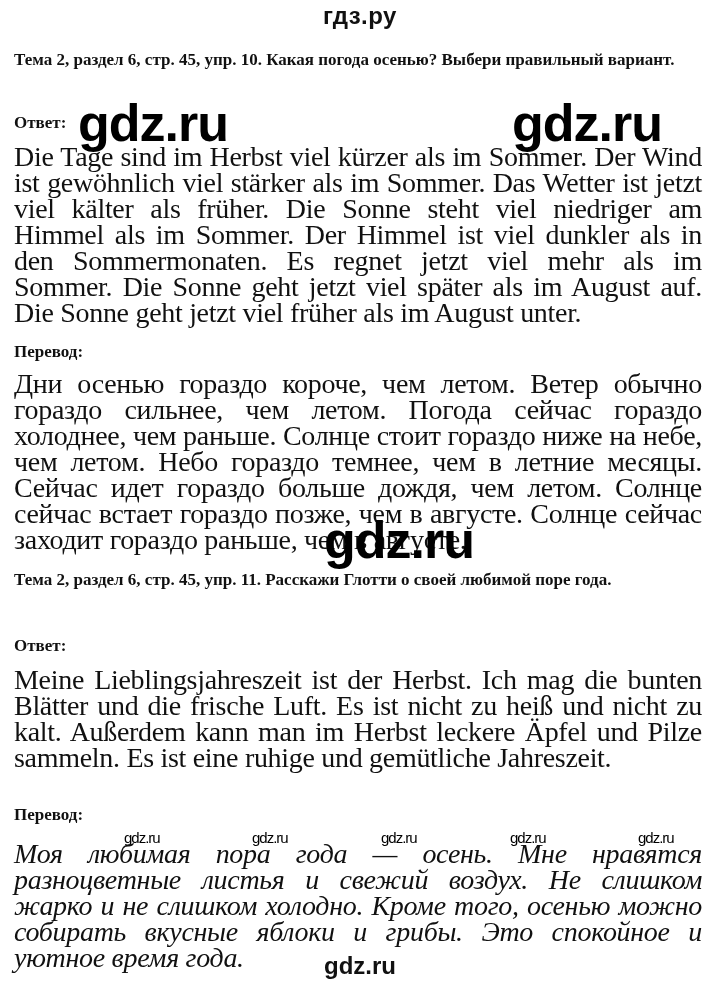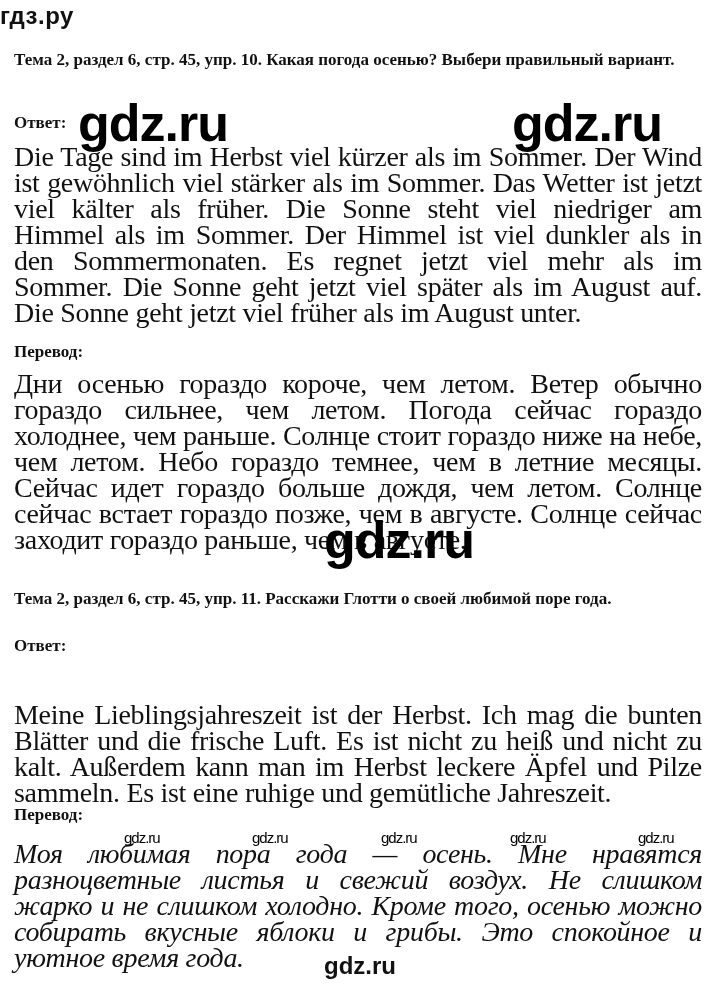--- a/index.html
+++ b/index.html
@@ -1,21 +1,21 @@
 <!DOCTYPE html>
 <html><head>
   <meta charset="utf-8">
   <style>
     html, body { margin: 0; padding: 0; background: #ffffff; }
     body {
       width: 720px; height: 991px; position: relative; overflow: hidden;
       font-family: "Liberation Serif", serif; color: #111;
     }
     .site-header {
-      position: absolute; top: 2px; left: 0; width: 720px; 
+      position: absolute; top: 2px; left: 0; width: 720px; text-align: center;
       font-family: "Liberation Sans", sans-serif; font-weight: bold; font-size: 24px;
       letter-spacing: 0.5px;
     }
     .heading {
       position: absolute; left: 14px; width: 688px;
       font-weight: bold; font-size: 17px; line-height: 31px;
       text-align: justify; text-align-last: left;
     }
     .label {
       position: absolute; left: 14px; font-weight: bold; font-size: 17px;
@@ -46,23 +46,23 @@
 <div class="heading" style="top:44px;">Тема 2, раздел 6, стр. 45, упр. 10. Какая погода осенью? Выбери правильный вариант.</div>
 <div class="label" style="top:113px;">Ответ:</div>
 <div class="wm-big" style="top:97px; left:78px;">gdz.ru</div>
 <div class="wm-big" style="top:97px; left:512px;">gdz.ru</div>
 <div class="para" style="top:144px;">Die Tage sind im Herbst viel kürzer als im Sommer. Der Wind ist gewöhnlich viel stärker als im Sommer. Das Wetter ist jetzt viel kälter als früher. Die Sonne steht viel niedriger am Himmel als im Sommer. Der Himmel ist viel dunkler als in den Sommermonaten. Es regnet jetzt viel mehr als im Sommer. Die Sonne geht jetzt viel später als im August auf. Die Sonne geht jetzt viel früher als im August unter.</div>
 
 <div class="label" style="top:342px;">Перевод:</div>
 <div class="para" style="top:371px;">Дни осенью гораздо короче, чем летом. Ветер обычно гораздо сильнее, чем летом. Погода  сейчас гораздо холоднее, чем раньше. Солнце стоит гораздо ниже на небе, чем летом. Небо гораздо темнее, чем в летние месяцы. Сейчас идет гораздо больше дождя, чем летом. Солнце сейчас встает гораздо позже, чем в августе. Солнце сейчас  заходит гораздо раньше, чем в августе.</div>
 
 <div class="wm-big" style="top:514px; left:324px;">gdz.ru</div>
-<div class="heading" style="top:583px;">Тема 2, раздел 6, стр. 45, упр. 11. Расскажи Глотти о своей любимой поре года.</div>
+<div class="heading" style="top:564px;">Тема 2, раздел 6, стр. 45, упр. 11. Расскажи Глотти о своей любимой поре года.</div>
 <div class="label" style="top:636px;">Ответ:</div>
-<div class="para" style="top:667px;margin-top:35px;">Meine Lieblingsjahreszeit ist der Herbst. Ich mag die bunten Blätter und die frische Luft. Es ist nicht zu heiß und nicht zu kalt. Außerdem kann man im Herbst leckere Äpfel und Pilze sammeln. Es ist eine ruhige und gemütliche Jahreszeit.</div>
+<div class="para" style="top:667px;">Meine Lieblingsjahreszeit ist der Herbst. Ich mag die bunten Blätter und die frische Luft. Es ist nicht zu heiß und nicht zu kalt. Außerdem kann man im Herbst leckere Äpfel und Pilze sammeln. Es ist eine ruhige und gemütliche Jahreszeit.</div>
 
 <div class="label" style="top:805px;">Перевод:</div>
 <div class="wm-small" style="top:829px; left:124px;">gdz.ru</div>
 <div class="wm-small" style="top:829px; left:252px;">gdz.ru</div>
 <div class="wm-small" style="top:829px; left:381px;">gdz.ru</div>
 <div class="wm-small" style="top:829px; left:510px;">gdz.ru</div>
 <div class="wm-small" style="top:829px; left:638px;">gdz.ru</div>
 <div class="para" style="top:841px;font-style:italic;">Моя любимая пора года — осень. Мне нравятся разноцветные листья и свежий воздух. Не слишком жарко и не слишком холодно. Кроме того, осенью можно собирать вкусные яблоки и грибы. Это спокойное и уютное время года.</div>
 
 <div class="wm-foot">gdz.ru</div>

